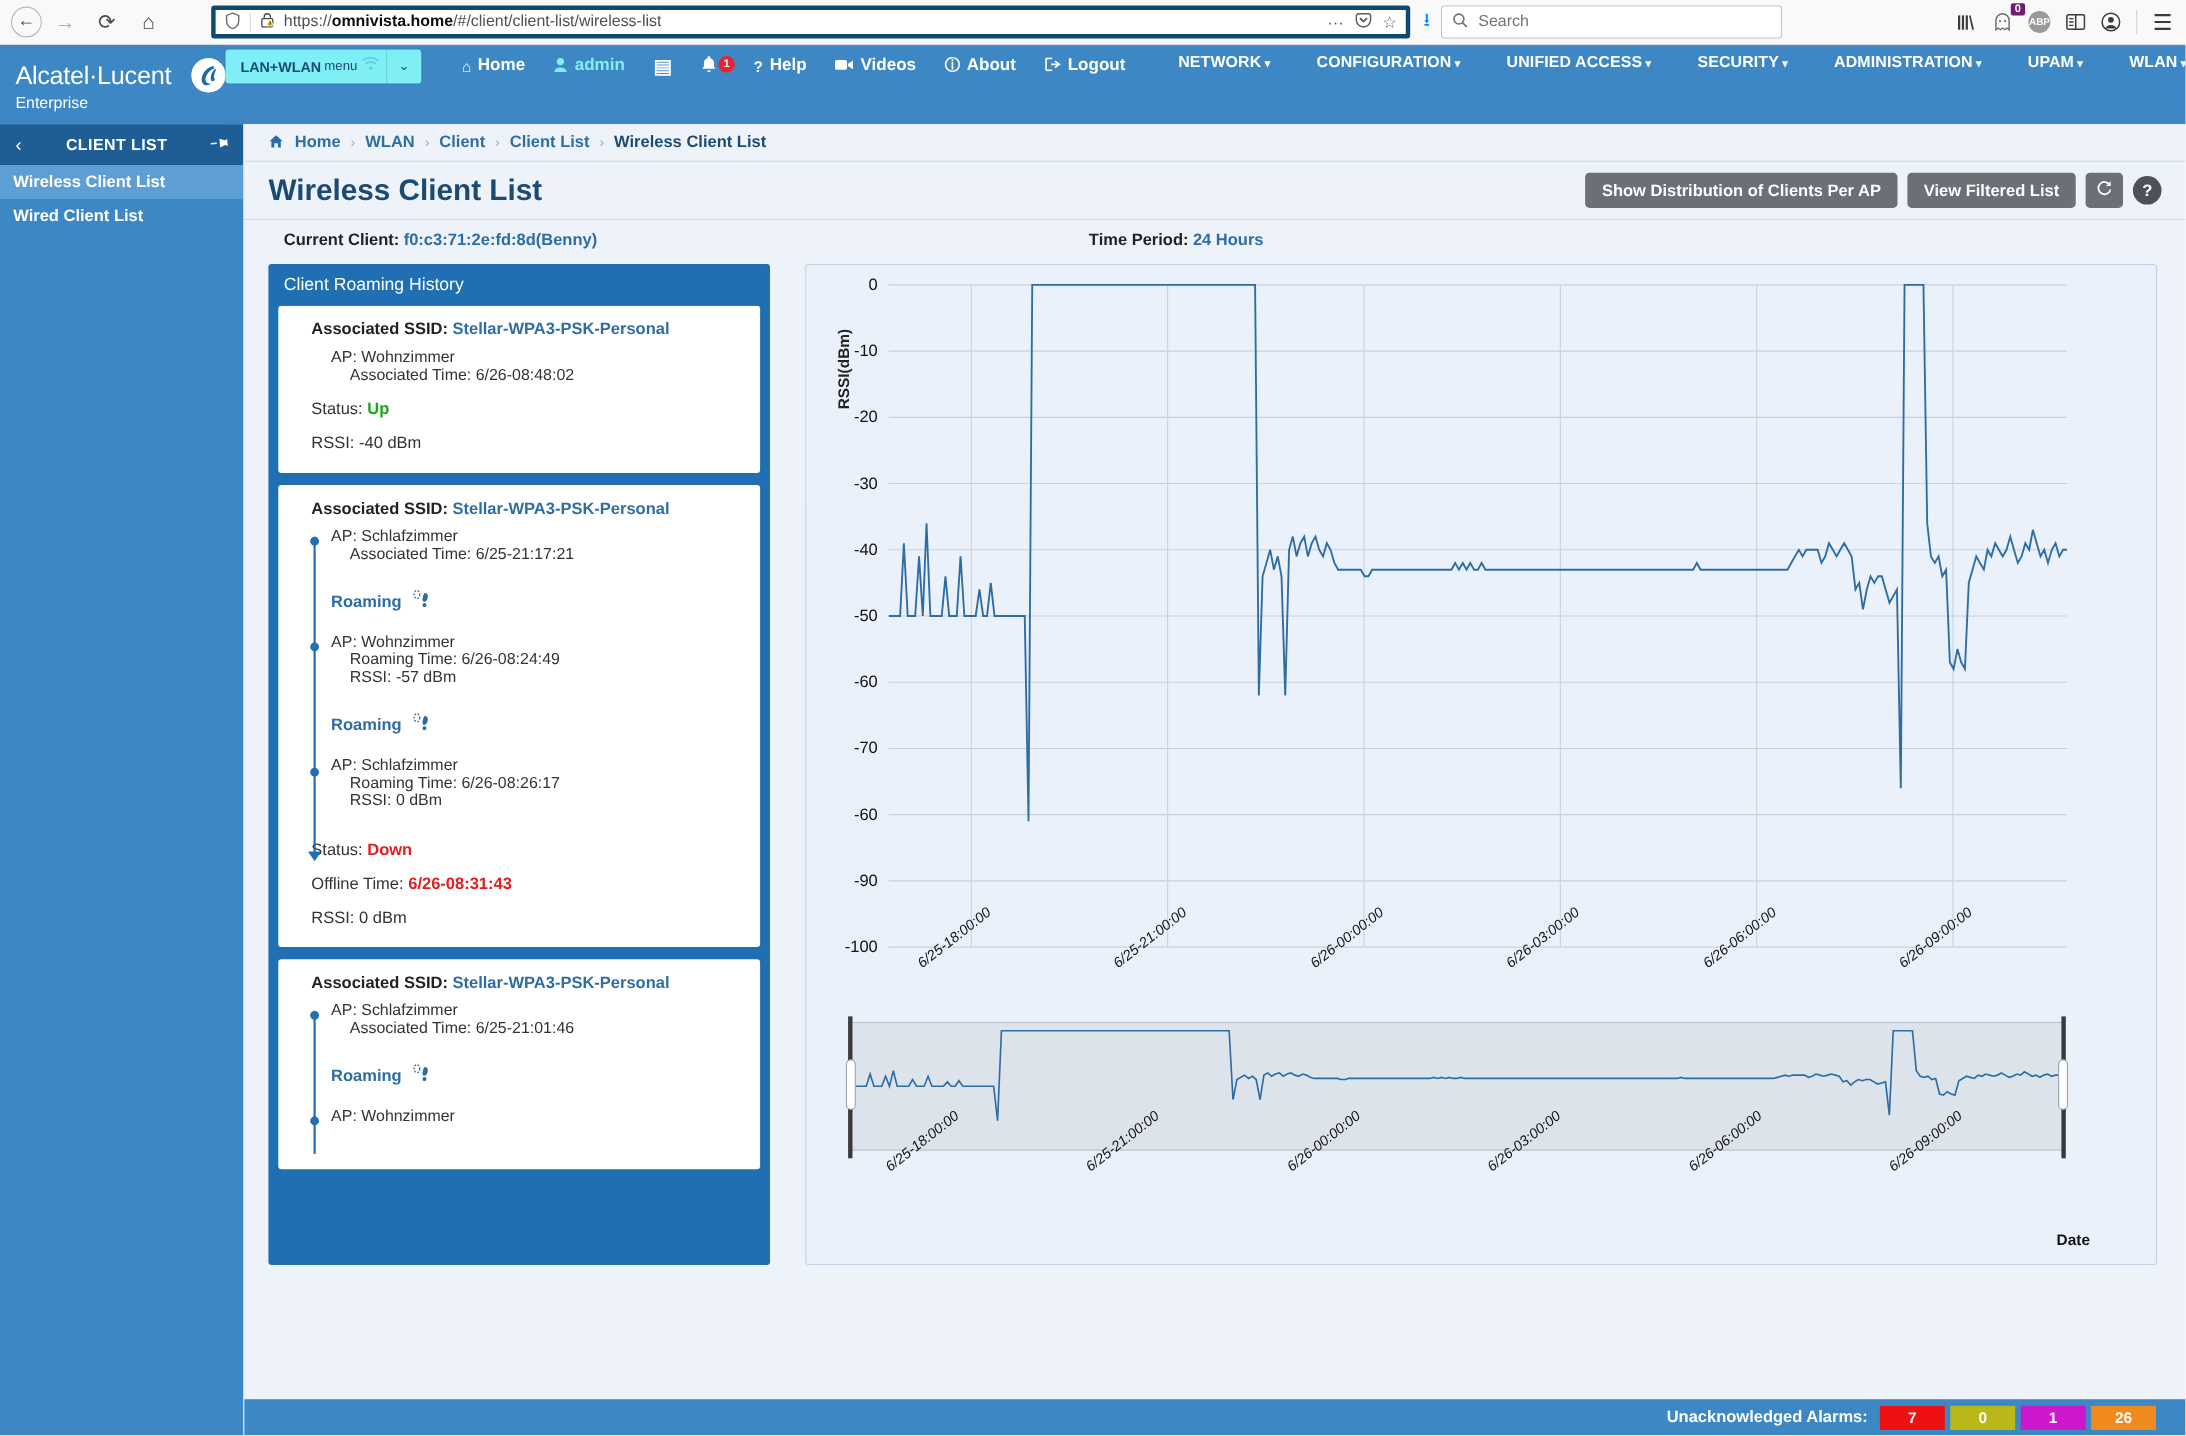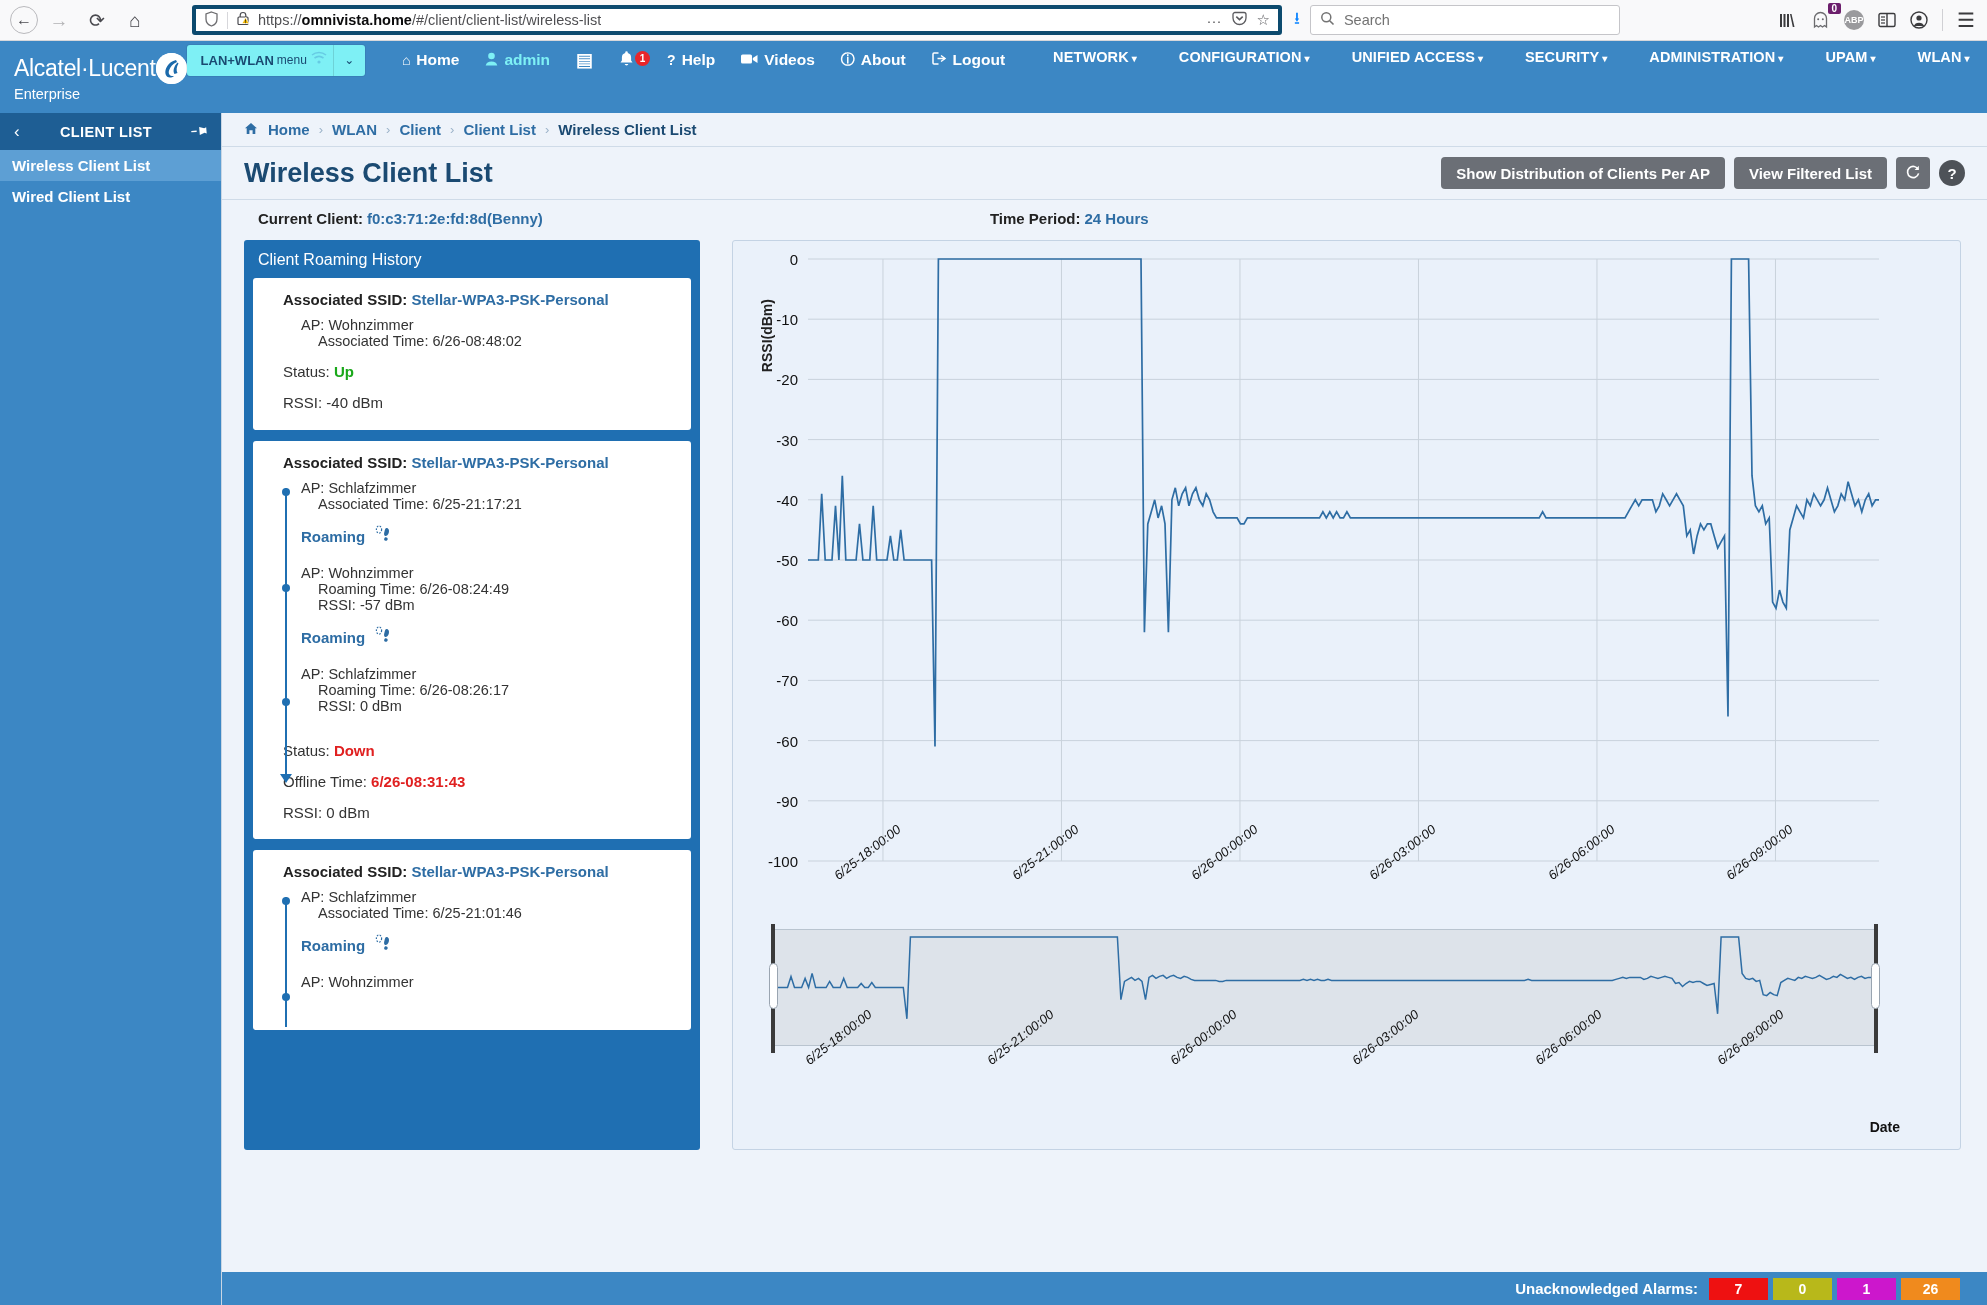--- a/index.html
+++ b/index.html
@@ -60,21 +60,21 @@
   
   .ov-header {
     height: 72px; background: #3c87c4;
     display: flex; align-items: stretch; position: relative;
   }
   .logo-block {
     width: 221px; background: #3c87c4;
     display:flex; flex-direction:column; justify-content:center;
     padding-left: 14px;
   }
-  .logo-line1 { display:flex; align-items:center; gap:0; }
+  .logo-line1 { display:flex; align-items:center; gap:18px; }
   .logo-name { color:#fff; font-size:23px; font-weight:400; letter-spacing:-0.3px; }
   .logo-mark {
     width: 31px; height:31px; border-radius:50%; background:#fff;
     display:flex; align-items:center; justify-content:center;
     color:#1b6aab; font-size:21px; font-style:italic; font-weight:700;
     font-family:"Liberation Serif", serif;
   }
   .logo-sub { color:#fff; font-size:14.5px; margin-top:2px; }
 
   .hdr-right { flex:1; display:flex; flex-direction:row; }
@@ -201,21 +201,21 @@
   .tl-arrow {
     position:absolute; left:-5px; width:0;height:0;
     border-left:6px solid transparent;border-right:6px solid transparent;
     border-top:9px solid #1f6fb2;
   }
   .ev { padding-left:32px; }
   .ev .l1 { font-size:14.5px; color:#333; }
   .ev .l2 { font-size:14.5px; color:#333; padding-left:17px; }
   .roaming-lbl {
     padding-left:32px; font-size:15px; font-weight:700; color:#2e6da4;
-    display:flex; align-items:center; gap:9px; margin:12px 0 17px 0;
+    display:flex; align-items:center; gap:9px; margin:23px 0 17px 0;
   }
   .foot-ic { font-size:17px; color:#2e6da4; }
   .stat-line { font-size:15px; color:#333; padding-left:14px; margin-top:14px;}
   .stat-line .up { color:#1aa81a; font-weight:700; }
   .stat-line .down { color:#e02020; font-weight:700; }
   .stat-line .red { color:#e02020; font-weight:700; }
 
   
   .chart-panel {
     flex:1; background:#eaf1fa; border:1px solid #c4d3e4; border-radius:3px;

